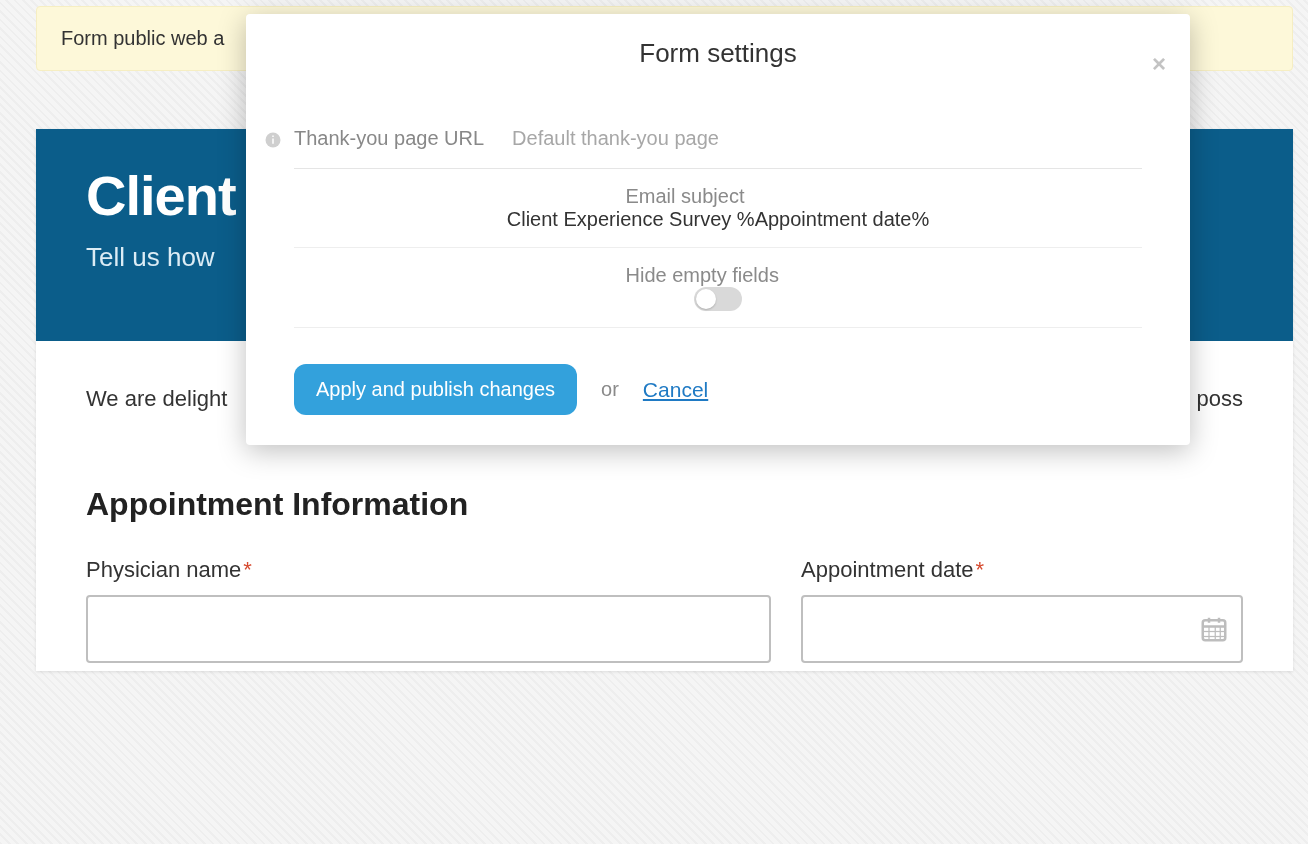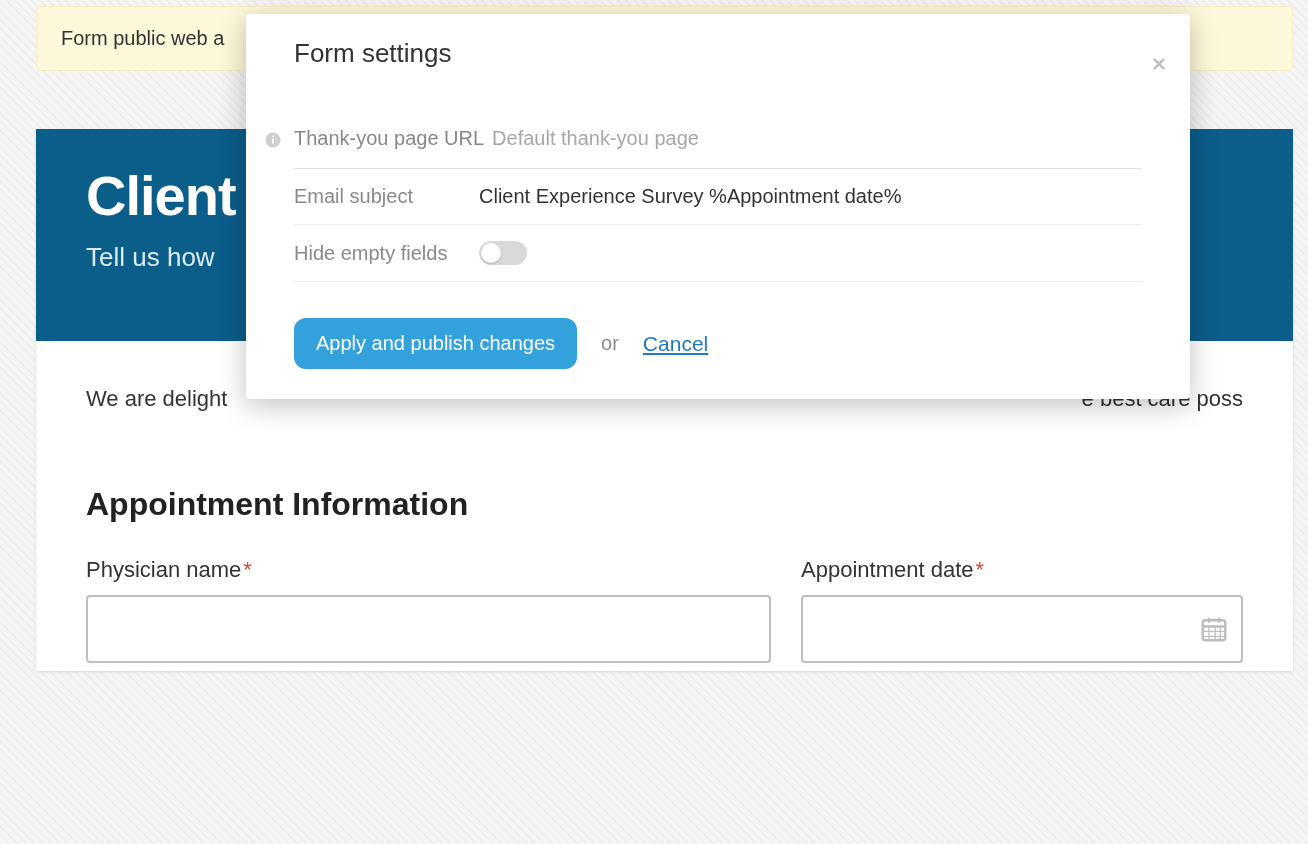--- a/index.html
+++ b/index.html
@@ -67,41 +67,41 @@
     
     .modal {
       position: absolute;
       left: 246px; top: 14px;
       width: 944px;
       background: #fff;
       border-radius: 4px;
       box-shadow: 0 6px 28px rgba(0,0,0,.25);
       padding: 24px 48px 30px 48px;
     }
-    .modal h1 { font-size: 26px; font-weight: 400; color: #333; }
+    .modal h1 { font-size: 26px; font-weight: 400; color: #333; text-align: center; }
     .modal .close {
       position: absolute; right: 24px; top: 38px;
       color: #c3c3c3; font-size: 24px; line-height: 1;
       cursor: pointer; font-weight: 700;
     }
 
     .setting-row {
       display: flex; align-items: center;
       border-bottom: 1px solid #e5e5e5;
       padding: 18px 0;
       font-size: 20px;
       color: #888;
       margin-top: 40px;
       position: relative;
     }
     .setting-row .info-icon {
       position: absolute; left: -30px; top: 22px; color:#cfcfcf;
     }
     .setting-row .info-icon svg { width:18px; height:18px; }
-    .setting-row .label { color: #888; margin-right: 8px; }
+    .setting-row .label { color: #888; margin-right: 28px; }
     .setting-row .value { color: #a7a7a7; }
 
     .tabs {
       display: flex; gap: 40px;
       border-bottom: 1px solid #e5e5e5;
       margin-top: 22px;
     }
     .tab {
       padding: 8px 0 16px;
       font-size: 21px; font-weight: 600;
@@ -109,20 +109,21 @@
       cursor: pointer;
       border-bottom: 3px solid transparent;
     }
     .tab.active { color: #2c9ed8; border-bottom-color: #2c9ed8; }
 
     .field-row {
       display: flex; align-items: center;
       padding: 16px 0;
       border-bottom: 1px solid #eee;
       font-size: 20px;
+      flex-direction: column;
     }
     .field-row .flabel2 { width: 185px; color: #8a8a8a; }
     .field-row .fval { color: #333; }
 
     
     .toggle {
       width: 48px; height: 24px; border-radius: 14px;
       background: #d9d9d9; position: relative; cursor: pointer;
       display: inline-block; vertical-align: middle;
     }

